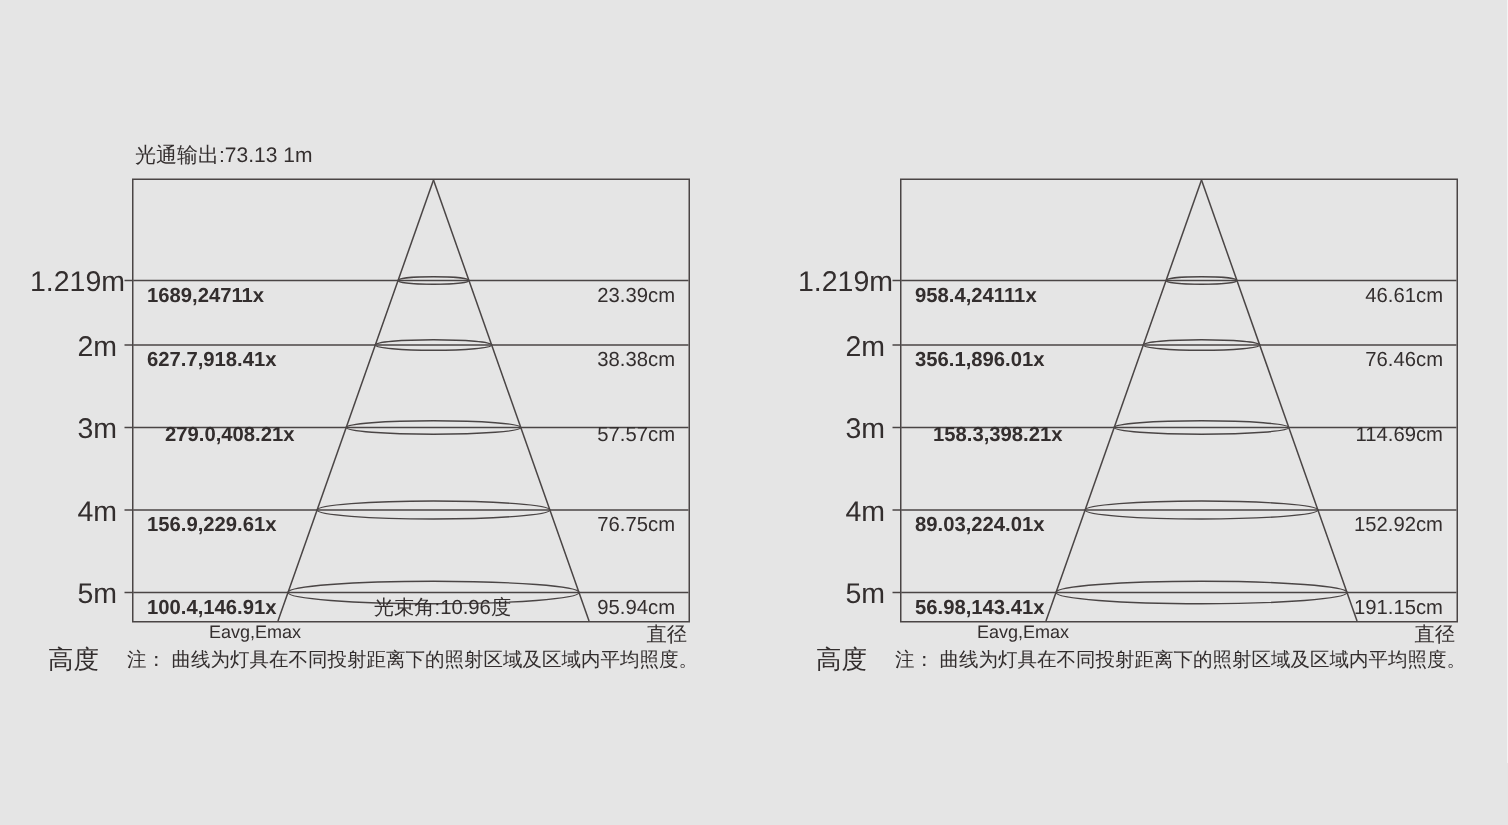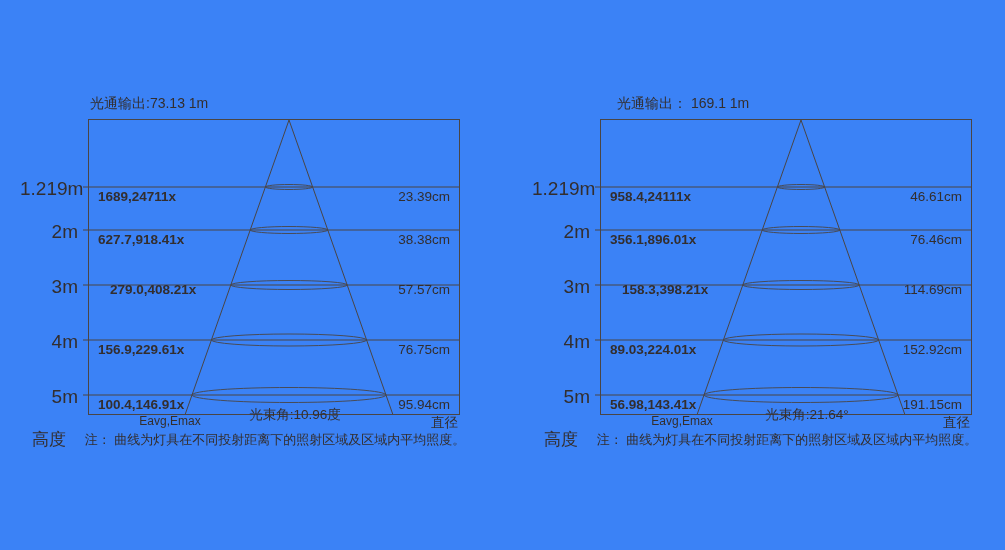--- a/index.html
+++ b/index.html
@@ -1,34 +1,34 @@
 <!DOCTYPE html>
 <html><head>
 <meta charset="utf-8">
 <style>
   html,body{margin:0;padding:0;background:#ffffff;}
-  #page{position:relative;width:1005px;height:550px;background:#3b82f6;overflow:hidden;
+  #page{position:relative;width:1005px;height:550px;background:#e5e5e5;overflow:hidden;
         font-family:"Liberation Sans","DejaVu Sans",sans-serif;color:#332e2e;}
   .diagram{position:absolute;width:465px;height:380px;}
   #diagram-left{left:20px;top:88px;}
   #diagram-right{left:532px;top:88px;}
   .flux-title{position:absolute;top:7px;font-size:14px;white-space:pre;}
   #diagram-left .flux-title{left:70px;}
   #diagram-right .flux-title{left:85px;}
   .plot-box{position:absolute;left:68px;top:31px;width:370px;height:294px;
             border:1px solid #4a4545;box-sizing:content-box;}
   .plot-box svg{position:absolute;left:0;top:0;overflow:visible;display:block;}
   .h-label{position:absolute;left:0;width:58px;text-align:right;font-size:19px;}
   .h1{top:90px;} .h2{top:133px;} .h3{top:188px;} .h4{top:243px;} .h5{top:298px;}
   .e-label{position:absolute;left:78px;font-size:13.5px;font-weight:bold;}
   .e1{top:101px;} .e2{top:144px;} .e3{top:194px;margin-left:12px;} .e4{top:254px;} .e5{top:309px;}
   .d-label{position:absolute;right:35px;font-size:13.5px;text-align:right;}
   .axis-height{position:absolute;left:0;width:58px;text-align:center;top:340px;font-size:17px;}
   .axis-eavg{position:absolute;left:90px;width:120px;text-align:center;top:326px;font-size:12px;}
-  .axis-beam{position:absolute;left:180px;width:190px;text-align:center;top:318px;font-size:13.5px;}
+  .axis-beam{position:absolute;left:180px;width:190px;text-align:center;top:308px;font-size:13.5px;}
   .axis-diameter{position:absolute;right:27px;top:326px;font-size:13.5px;}
   .note{position:absolute;left:45px;width:420px;top:343px;text-align:center;font-size:13px;white-space:nowrap;}
 </style>
 </head>
 <body>
 
 <div id="page">
 
   <div class="diagram" id="diagram-left">
     <div class="flux-title">光通输出:73.13 1m</div>
@@ -82,21 +82,20 @@
     <div class="d-label e5">95.94cm</div>
 
     <div class="axis-height">高度</div>
     <div class="axis-eavg">Eavg,Emax</div>
     <div class="axis-beam">光束角:10.96度</div>
     <div class="axis-diameter">直径</div>
     <div class="note">注： 曲线为灯具在不同投射距离下的照射区域及区域内平均照度。</div>
   </div>
 
   <div class="diagram" id="diagram-right">
-    <div class="flux-title">光通输出： 169.1 1m</div>
 
     <div class="plot-box">
       <svg width="370" height="294" viewBox="0 0 370 294">
         <g stroke="#4a4545" stroke-width="1" fill="none">
           <line x1="0" y1="67" x2="370" y2="67"></line>
           <line x1="0" y1="110" x2="370" y2="110"></line>
           <line x1="0" y1="165" x2="370" y2="165"></line>
           <line x1="0" y1="220" x2="370" y2="220"></line>
           <line x1="0" y1="275" x2="370" y2="275"></line>
         </g>
@@ -134,18 +133,17 @@
     <div class="e-label e5">56.98,143.41x</div>
 
     <div class="d-label e1">46.61cm</div>
     <div class="d-label e2">76.46cm</div>
     <div class="d-label e3">114.69cm</div>
     <div class="d-label e4">152.92cm</div>
     <div class="d-label e5">191.15cm</div>
 
     <div class="axis-height">高度</div>
     <div class="axis-eavg">Eavg,Emax</div>
-    <div class="axis-beam">光束角:21.64°</div>
     <div class="axis-diameter">直径</div>
     <div class="note">注： 曲线为灯具在不同投射距离下的照射区域及区域内平均照度。</div>
   </div>
 
 </div>
 
 </body></html>

